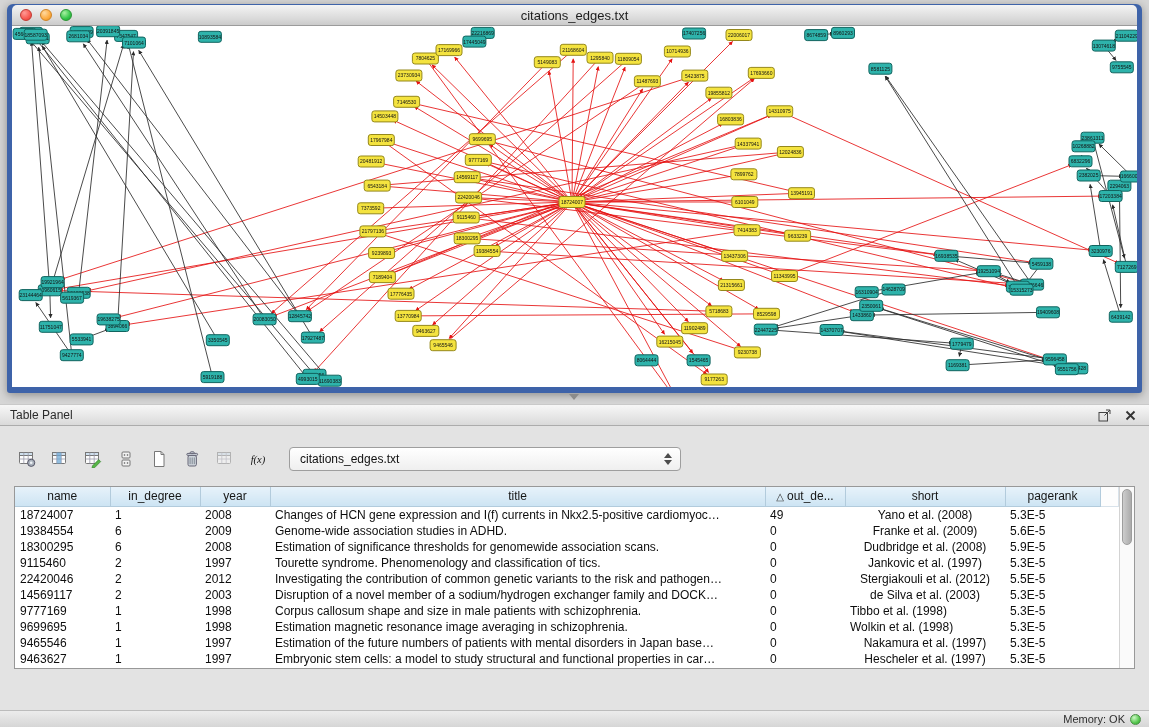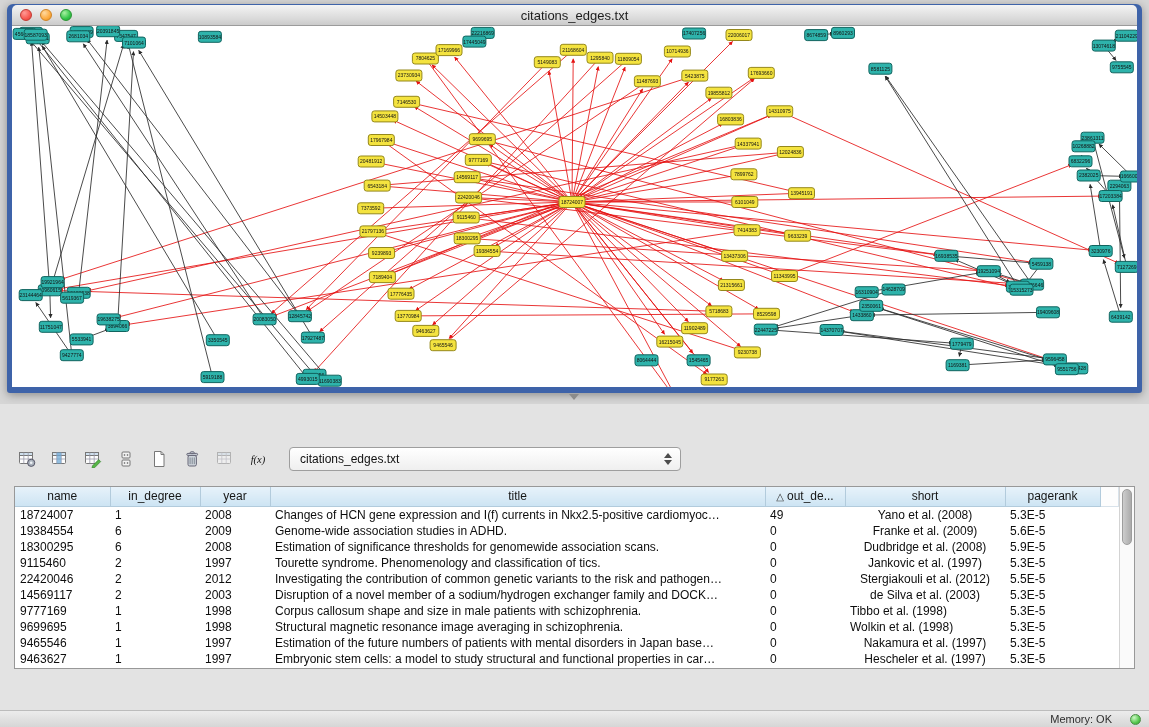--- a/index.html
+++ b/index.html
@@ -59,21 +59,21 @@
 
   .tabs-row{position:absolute;left:0;right:0;bottom:10px;display:flex;justify-content:center;}
   .segmented{display:flex;border:1px solid #8d8d8d;border-radius:4px;overflow:hidden;box-shadow:0 1px 0 rgba(255,255,255,.7);}
   .tab{height:20px;display:flex;align-items:center;padding:0 13px;font-size:12px;
     background:linear-gradient(#fdfdfd,#e2e2e2);color:#1e1e1e;border-left:1px solid #9b9b9b;}
   .tab:first-child{border-left:none;}
   .tab.selected{background:linear-gradient(#8c8c8c,#656565);color:#fff;}
 
   .statusbar{position:absolute;left:0;bottom:0;width:1149px;height:17px;
     background:linear-gradient(#ececec,#d6d6d6);border-top:1px solid #bcbcbc;
-    display:flex;align-items:center;justify-content:flex-end;padding:0 8px;font-size:11px;color:#2e2e2e;gap:18px;}
+    display:flex;align-items:center;justify-content:flex-end;padding:0 8px;font-size:11px;color:#2e2e2e;gap:5px;}
   .mem-dot{width:11px;height:11px;border-radius:50%;border:1px solid #4a8f45;
     background:radial-gradient(circle at 35% 30%,#cdf8c5,#57c84f 60%,#2f9e2f);}
 </style>
 </head>
 <body>
 
 <div class="net-frame">
   <div class="titlebar">
     <div class="lights">
       <span class="light close"></span>
@@ -708,20 +708,35 @@
         </g>
       </svg>
   </div>
 </div>
 
 <div class="splitter">
     <span class="dimple"></span>
   </div>
 
 <div class="table-panel">
+  <div class="panel-titlebar">
+    <span>Table Panel</span>
+    <span class="panel-spacer"></span>
+    <span class="panel-btn">
+      <svg width="13" height="13" viewBox="0 0 13 13">
+          <rect x="1" y="3.5" width="8.5" height="8.5" fill="none" stroke="#444"></rect>
+          <path d="M6.5 6.5 L12 1 M12 1 h-4 M12 1 v4" stroke="#444" fill="none"></path>
+        </svg>
+    </span>
+    <span class="panel-btn">
+      <svg width="11" height="11" viewBox="0 0 11 11">
+          <path d="M1.5 1.5 L9.5 9.5 M9.5 1.5 L1.5 9.5" stroke="#333" stroke-width="1.8"></path>
+        </svg>
+    </span>
+  </div>
 
   <div class="tp-toolbar">
     <span id="toolbar-icons">
         <span class="tool-btn">
           <svg width="18" height="18" viewBox="0 0 18 18">
             <rect x="1.5" y="2.5" width="13" height="11" rx="1" fill="#fdfdfd" stroke="#777"></rect>
             <rect x="1.5" y="2.5" width="13" height="3" fill="#cfe0ee" stroke="#777"></rect>
             <line x1="5.8" y1="2.5" x2="5.8" y2="13.5" stroke="#99a" stroke-width="0.8"></line>
             <line x1="10.2" y1="2.5" x2="10.2" y2="13.5" stroke="#99a" stroke-width="0.8"></line>
             <line x1="1.5" y1="9" x2="14.5" y2="9" stroke="#99a" stroke-width="0.8"></line>
@@ -892,21 +907,21 @@
               <td style="text-align: left;">Corpus callosum shape and size in male patients with schizophrenia.</td>
               <td style="text-align: left;">0</td>
               <td style="text-align: left;">Tibbo et al. (1998)</td>
               <td style="text-align: left;">5.3E-5</td>
               <td></td>
             </tr>
             <tr>
               <td style="text-align: left;">9699695</td>
               <td style="text-align: left;">1</td>
               <td style="text-align: left;">1998</td>
-              <td style="text-align: left;">Structural magnetic resonance image averaging in schizophrenia.</td>
+              <td style="text-align: left;">Estimation magnetic resonance image averaging in schizophrenia.</td>
               <td style="text-align: left;">0</td>
               <td style="">Wolkin et al. (1998)</td>
               <td style="text-align: left;">5.3E-5</td>
               <td></td>
             </tr>
             <tr>
               <td style="text-align: left;">9465546</td>
               <td style="text-align: left;">1</td>
               <td style="text-align: left;">1997</td>
               <td style="text-align: left;">Estimation of the future numbers of patients with mental disorders in Japan base…</td>

